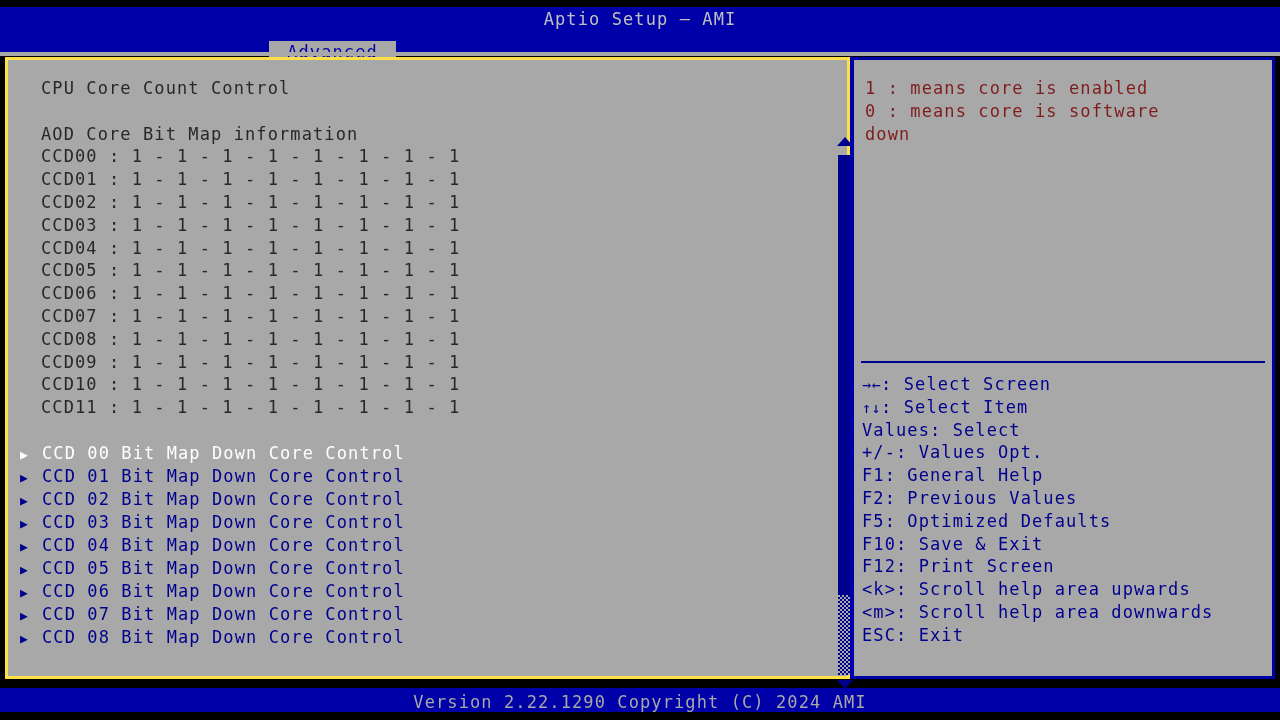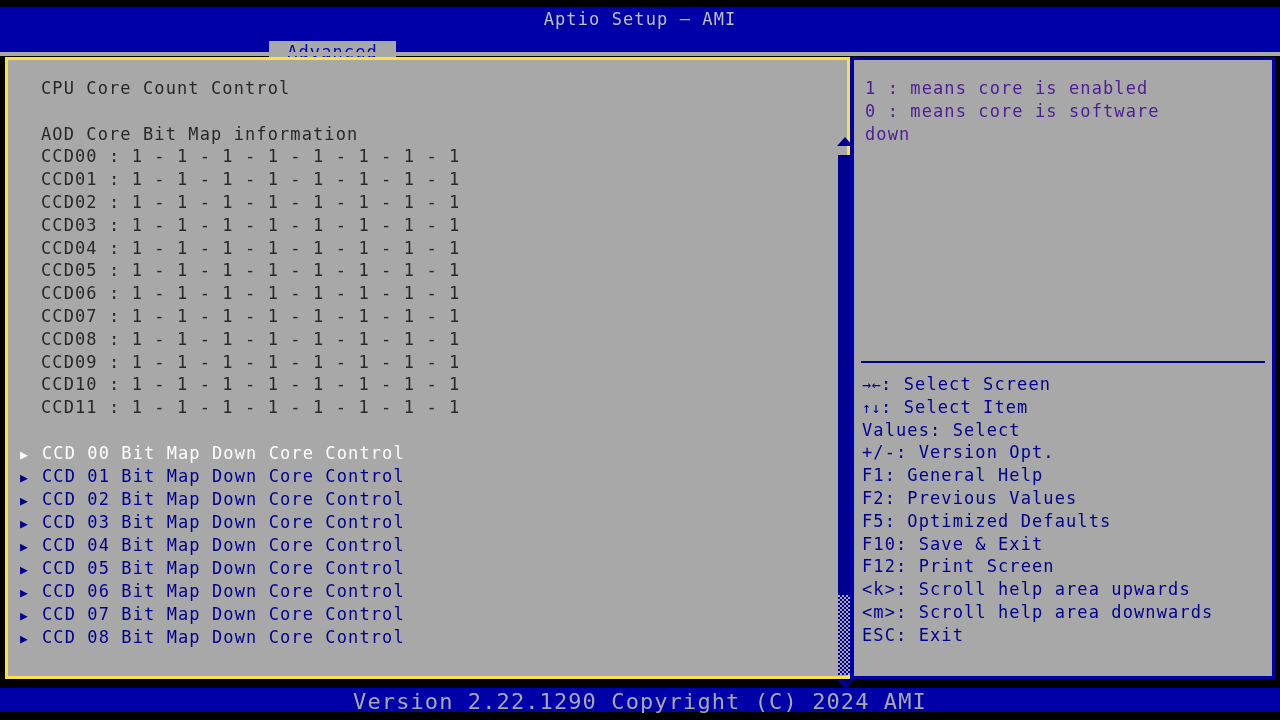--- a/index.html
+++ b/index.html
@@ -188,21 +188,21 @@
 
   
   #help-text {
     position: absolute;
     left: 11px;
     top: 17px;
     width: 400px;
   }
   .help-line {
     white-space: pre;
-    color: #4c1d95;
+    color: #7f1d1d;
     font-size: 17px;
     line-height: 22.8px;
     height: 22.8px;
     letter-spacing: 1.1px;
   }
 
   #help-divider {
     position: absolute;
     left: 7px;
     top: 301px;
@@ -239,21 +239,21 @@
     height: 24px;
     background: #0000a8;
   }
   #footer-text {
     position: absolute;
     left: 0;
     top: 691px;
     width: 1280px;
     text-align: center;
     color: #a8a8a8;
-    font-size: 22px;
+    font-size: 17px;
     letter-spacing: 1.1px;
     white-space: pre;
   }
 </style>
 </head>
 <body>
 
 <div id="screen">
 
   <div id="top-banner"></div>
@@ -308,21 +308,21 @@
     <div id="help-text">
         <div class="help-line">1 : means core is enabled</div>
         <div class="help-line">0 : means core is software</div>
         <div class="help-line">down</div>
       </div>
     <div id="help-divider"></div>
     <div id="keys-text">
         <div class="key-line"><span class="glyph">→←</span><span>: Select Screen</span></div>
         <div class="key-line"><span class="glyph">↑↓</span><span>: Select Item</span></div>
         <div class="key-line">Values: Select</div>
-        <div class="key-line">+/-: Version Opt.</div>
+        <div class="key-line">+/-: Values Opt.</div>
         <div class="key-line">F1: General Help</div>
         <div class="key-line">F2: Previous Values</div>
         <div class="key-line">F5: Optimized Defaults</div>
         <div class="key-line">F10: Save &amp; Exit</div>
         <div class="key-line">F12: Print Screen</div>
         <div class="key-line">&lt;k&gt;: Scroll help area upwards</div>
         <div class="key-line">&lt;m&gt;: Scroll help area downwards</div>
         <div class="key-line">ESC: Exit</div>
       </div>
   </div>

